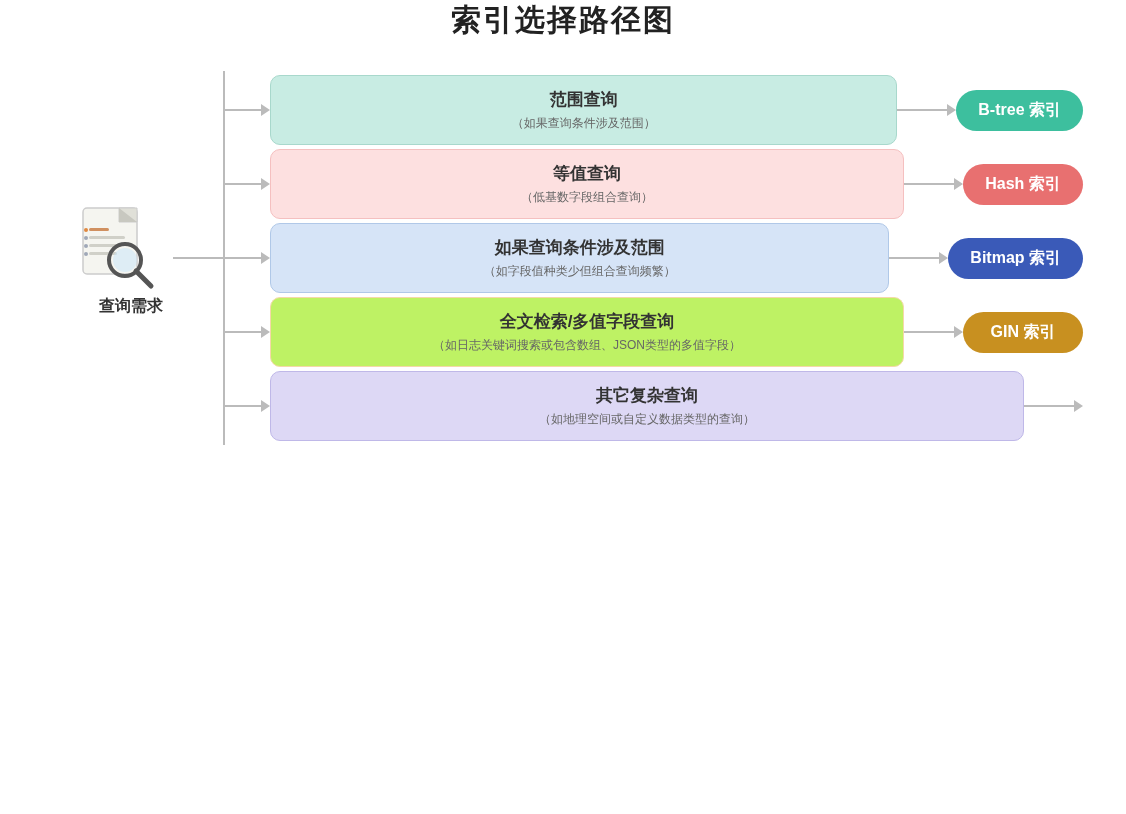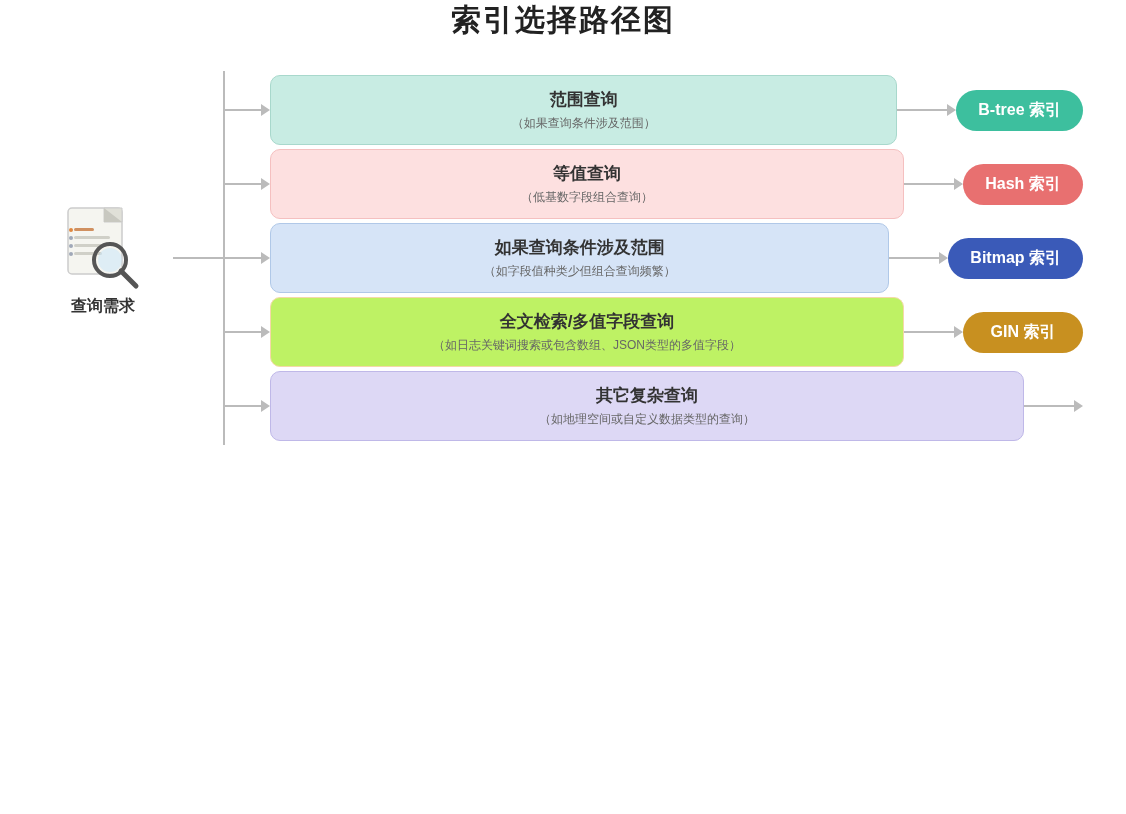--- a/index.html
+++ b/index.html
@@ -24,21 +24,21 @@
       display: flex;
       flex-direction: row;
       align-items: center;
       width: 1040px;
       position: relative;
     }
     
     .left-icon {
       display: flex;
       flex-direction: column;
-      align-items: center;
+      align-items: flex-end;
       width: 120px;
       flex-shrink: 0;
       margin-right: 10px;
     }
     .icon-label {
       font-size: 16px;
       color: #333;
       margin-top: 6px;
       font-weight: bold;
     }

